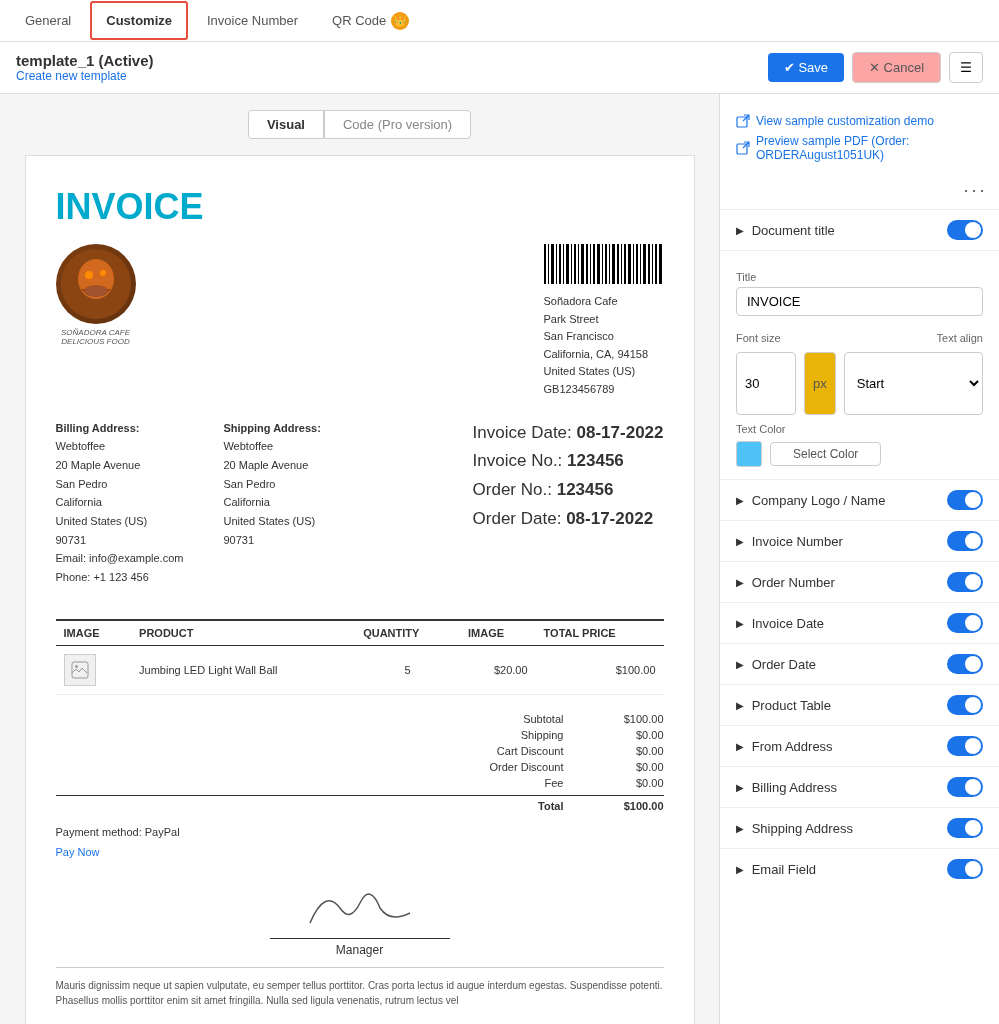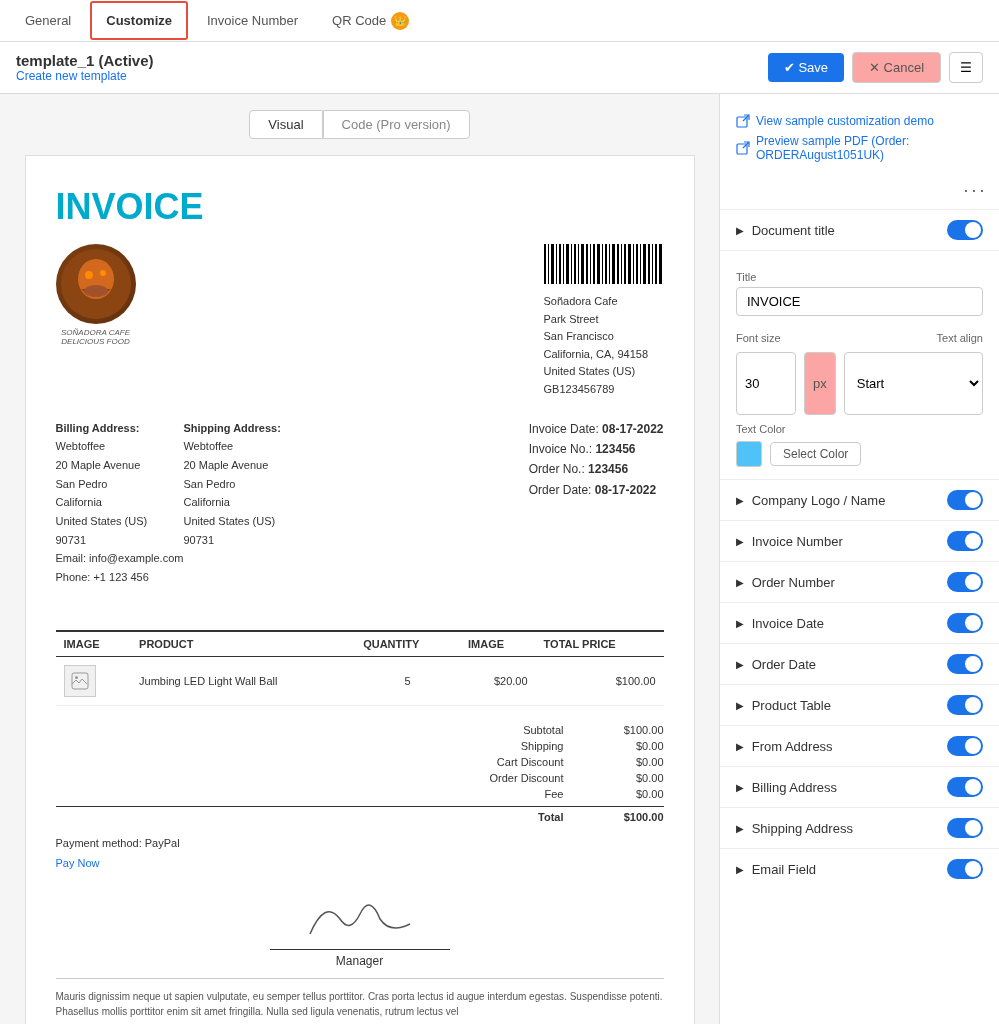--- a/index.html
+++ b/index.html
@@ -21,38 +21,38 @@
     .btn-cancel { background: #fca5a5; color: #555; border: 1px solid #ccc; padding: 7px 16px; border-radius: 4px; cursor: pointer; font-size: 13px; display: flex; align-items: center; gap: 4px; }
     .btn-menu { background: #fff; border: 1px solid #ccc; padding: 7px 10px; border-radius: 4px; cursor: pointer; }
 
     
     .main-layout { display: flex; height: calc(1024px - 88px); overflow: hidden; }
 
     
     .left-panel { flex: 1; padding: 16px; overflow-y: auto; background: #f5f5f5; }
     .view-toggle { display: flex; justify-content: center; margin-bottom: 16px; gap: 0; }
     .view-btn { padding: 6px 18px; border: 1px solid #ccc; background: #fff; cursor: pointer; font-size: 13px; color: #555; }
-    .view-btn.active { background: #fff; color: #333; font-weight: 400; }
+    .view-btn.active { background: #fff; color: #333; font-weight: 700; }
     .view-btn:first-child { border-radius: 4px 0 0 4px; }
     .view-btn:last-child { border-radius: 0 4px 4px 0; color: #888; }
 
     
     .invoice-preview { background: #fff; border: 1px solid #ddd; padding: 30px; max-width: 670px; margin: 0 auto; font-size: 12px; }
     .invoice-title { color: #00aacc; font-size: 36px; font-weight: bold; margin-bottom: 16px; }
     .invoice-top { display: flex; justify-content: space-between; margin-bottom: 20px; }
     .logo-area { display: flex; flex-direction: column; align-items: center; }
     .logo-circle { width: 80px; height: 80px; border-radius: 50%; background: radial-gradient(circle at 40% 40%, #8b4513, #5a2d0c); display: flex; align-items: center; justify-content: center; overflow: hidden; position: relative; }
     .logo-text { font-size: 8px; text-align: center; margin-top: 4px; color: #555; font-style: italic; }
     .barcode-area { text-align: left; }
     .barcode-svg { margin-bottom: 6px; }
     .company-info { font-size: 11px; line-height: 1.6; }
-    .address-section { display: flex; margin-bottom: 27px; }
+    .address-section { display: flex; gap: 40px; margin-bottom: 16px; }
     .address-block { font-size: 11px; line-height: 1.7; }
     .address-block strong { font-weight: bold; }
-    .invoice-meta { font-size: 12px; line-height: 1.7; margin-left: auto; text-align: left; }
+    .invoice-meta { font-size: 17px; line-height: 1.7; margin-left: auto; text-align: left; }
     .address-meta-row { display: flex; justify-content: space-between; align-items: flex-start; }
 
     
     .product-table { width: 100%; border-collapse: collapse; margin: 16px 0; }
     .product-table th { border-top: 2px solid #333; border-bottom: 1px solid #333; padding: 6px 8px; text-align: left; font-size: 11px; font-weight: bold; }
     .product-table td { padding: 8px; font-size: 11px; border-bottom: 1px solid #eee; }
     .product-table td.num { text-align: center; }
     .product-table td.right { text-align: right; }
 
     
@@ -95,25 +95,25 @@
     
     .toggle { width: 36px; height: 20px; background: #1a73e8; border-radius: 10px; position: relative; cursor: pointer; flex-shrink: 0; }
     .toggle::after { content: ''; position: absolute; width: 16px; height: 16px; background: #fff; border-radius: 50%; top: 2px; right: 2px; transition: left 0.2s; }
 
     
     .expanded-section { padding: 12px 16px; border-top: 1px solid #eee; background: #fff; }
     .field-label { font-size: 11px; color: #666; margin-bottom: 4px; margin-top: 8px; }
     .field-input { width: 100%; border: 1px solid #ccc; border-radius: 4px; padding: 6px 10px; font-size: 13px; }
     .font-row { display: flex; gap: 8px; margin-top: 4px; }
     .font-size-input { width: 60px; border: 1px solid #ccc; border-radius: 4px; padding: 6px 8px; font-size: 13px; }
-    .font-unit { display: flex; align-items: center; padding: 0 8px; border: 1px solid #ccc; border-radius: 4px; background: #fca5a5; font-size: 13px; color: #555; }
+    .font-unit { display: flex; align-items: center; padding: 0 8px; border: 1px solid #ccc; border-radius: 4px; background: #eab308; font-size: 13px; color: #555; }
     .text-align-select { flex: 1; border: 1px solid #ccc; border-radius: 4px; padding: 22px 8px; font-size: 13px; background: #fff; }
     .color-row { display: flex; align-items: center; gap: 8px; margin-top: 6px; }
     .color-swatch { width: 26px; height: 26px; background: #4fc3f7; border: 1px solid #ccc; border-radius: 3px; }
-    .color-btn { border: 1px solid #ccc; border-radius: 4px; padding: 4px 12px; background: #fff; font-size: 12px; cursor: pointer; color: #555; }
+    .color-btn { border: 1px solid #ccc; border-radius: 4px; padding: 4px 22px; background: #fff; font-size: 12px; cursor: pointer; color: #555; }
   </style>
 </head>
 <body>
 
 <div class="top-tabs">
   <div class="top-tab">General</div>
   <div class="top-tab active">Customize</div>
   <div class="top-tab">Invoice Number</div>
   <div class="top-tab has-badge">
     <span>QR Code</span>

